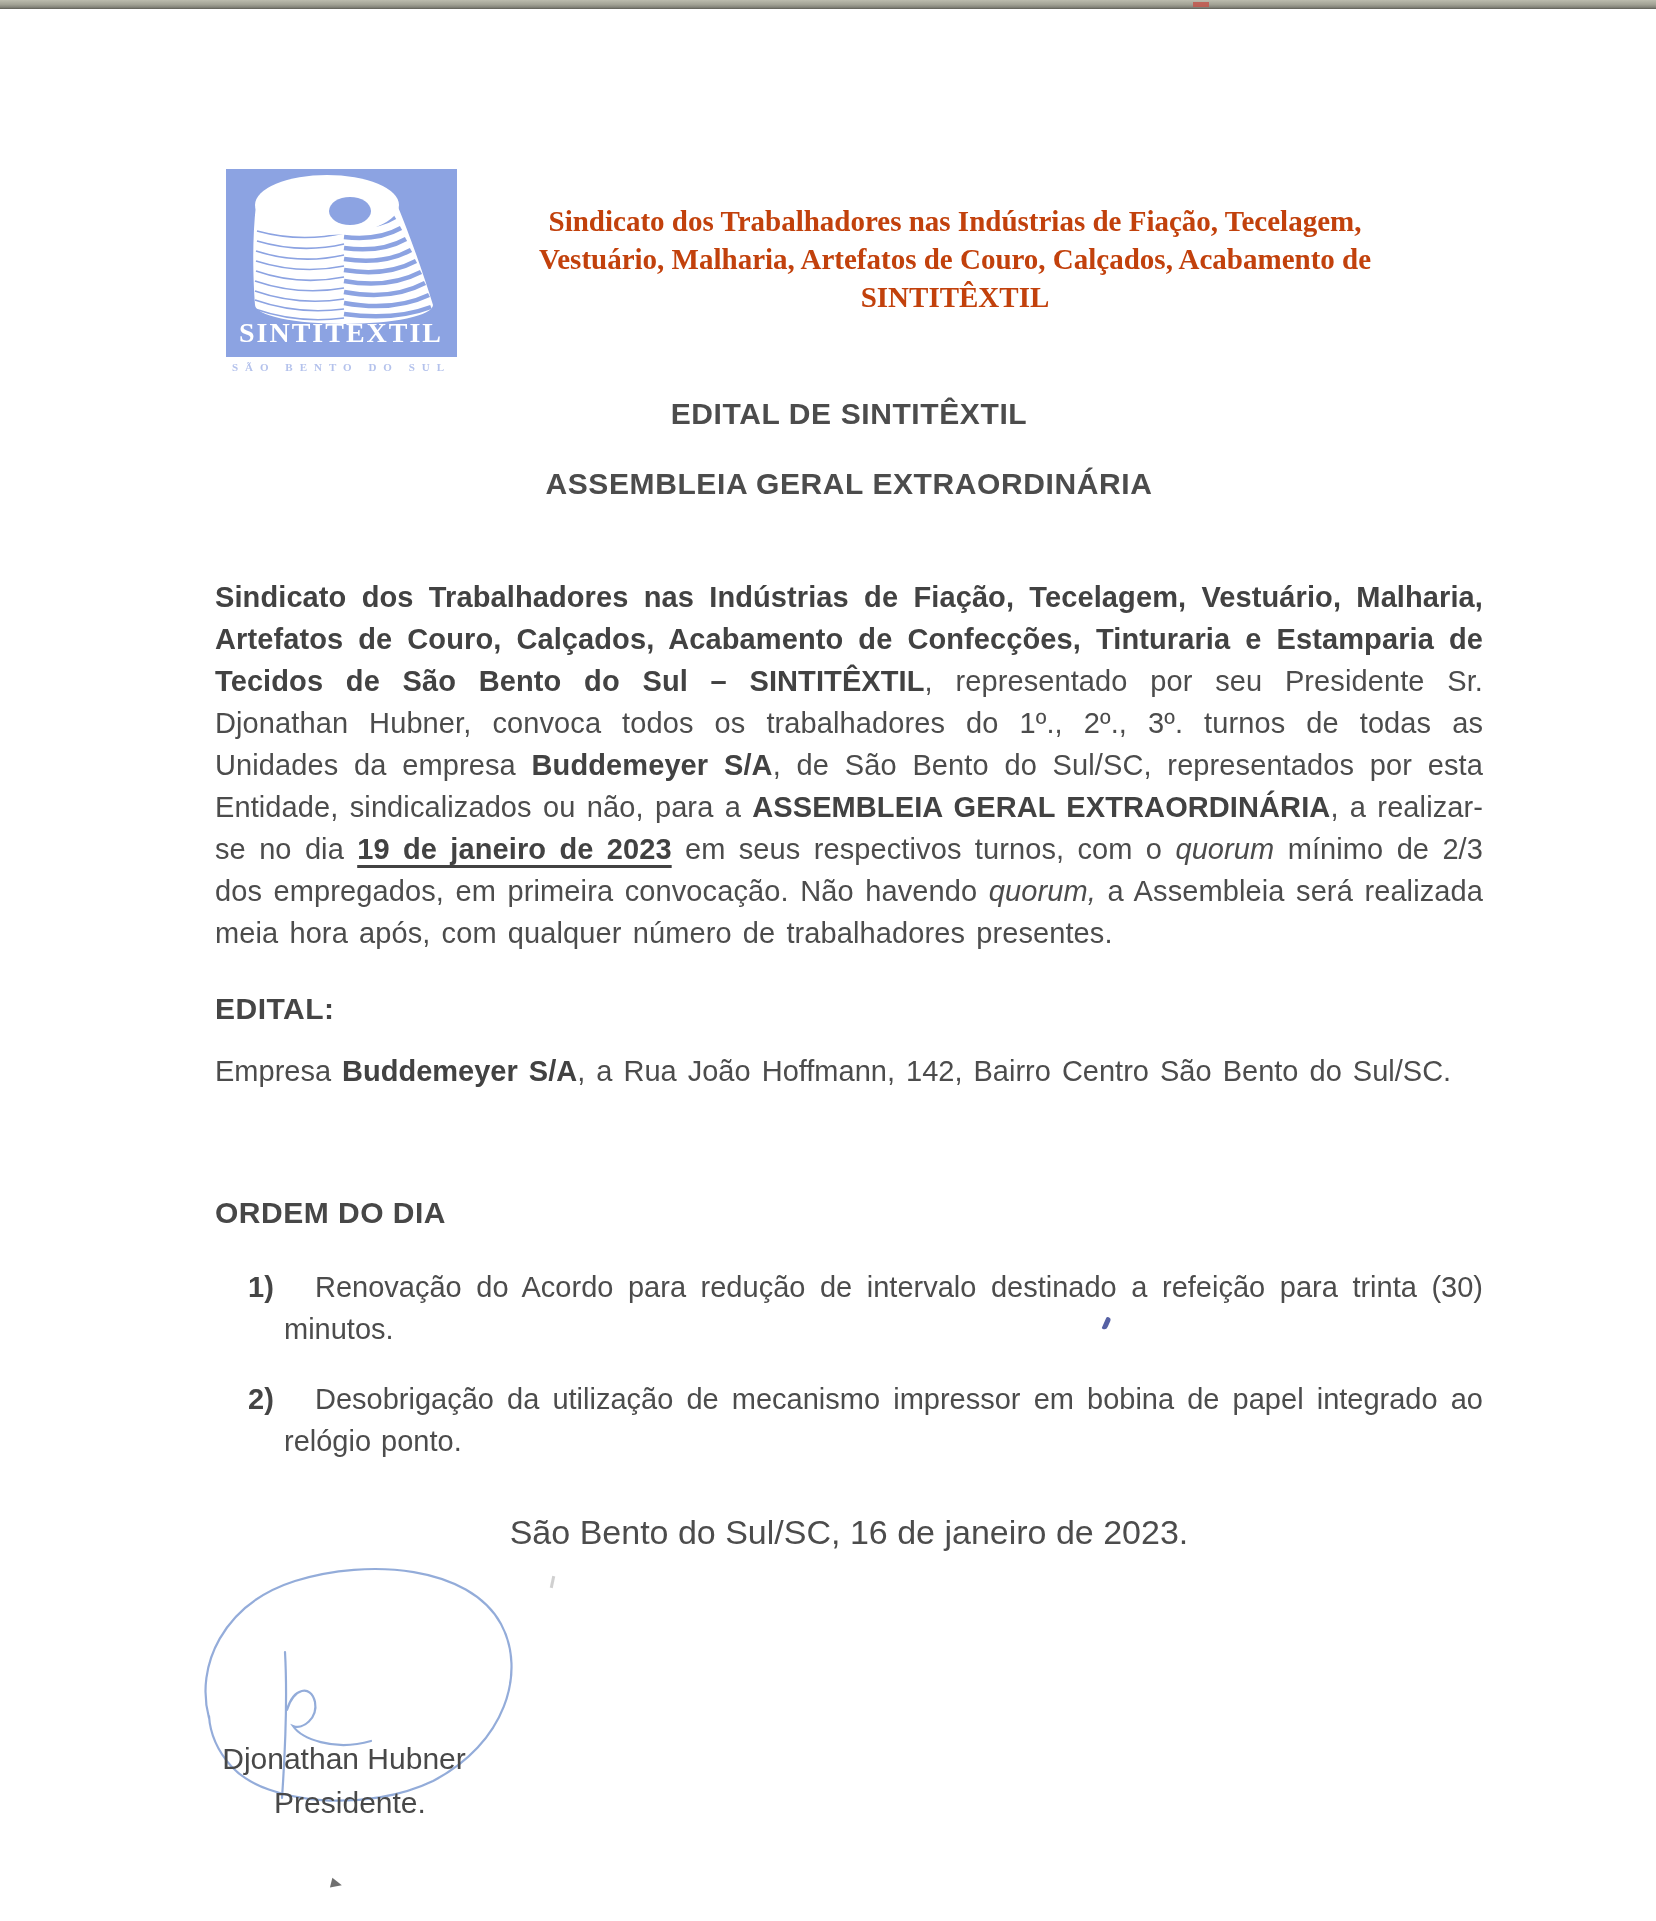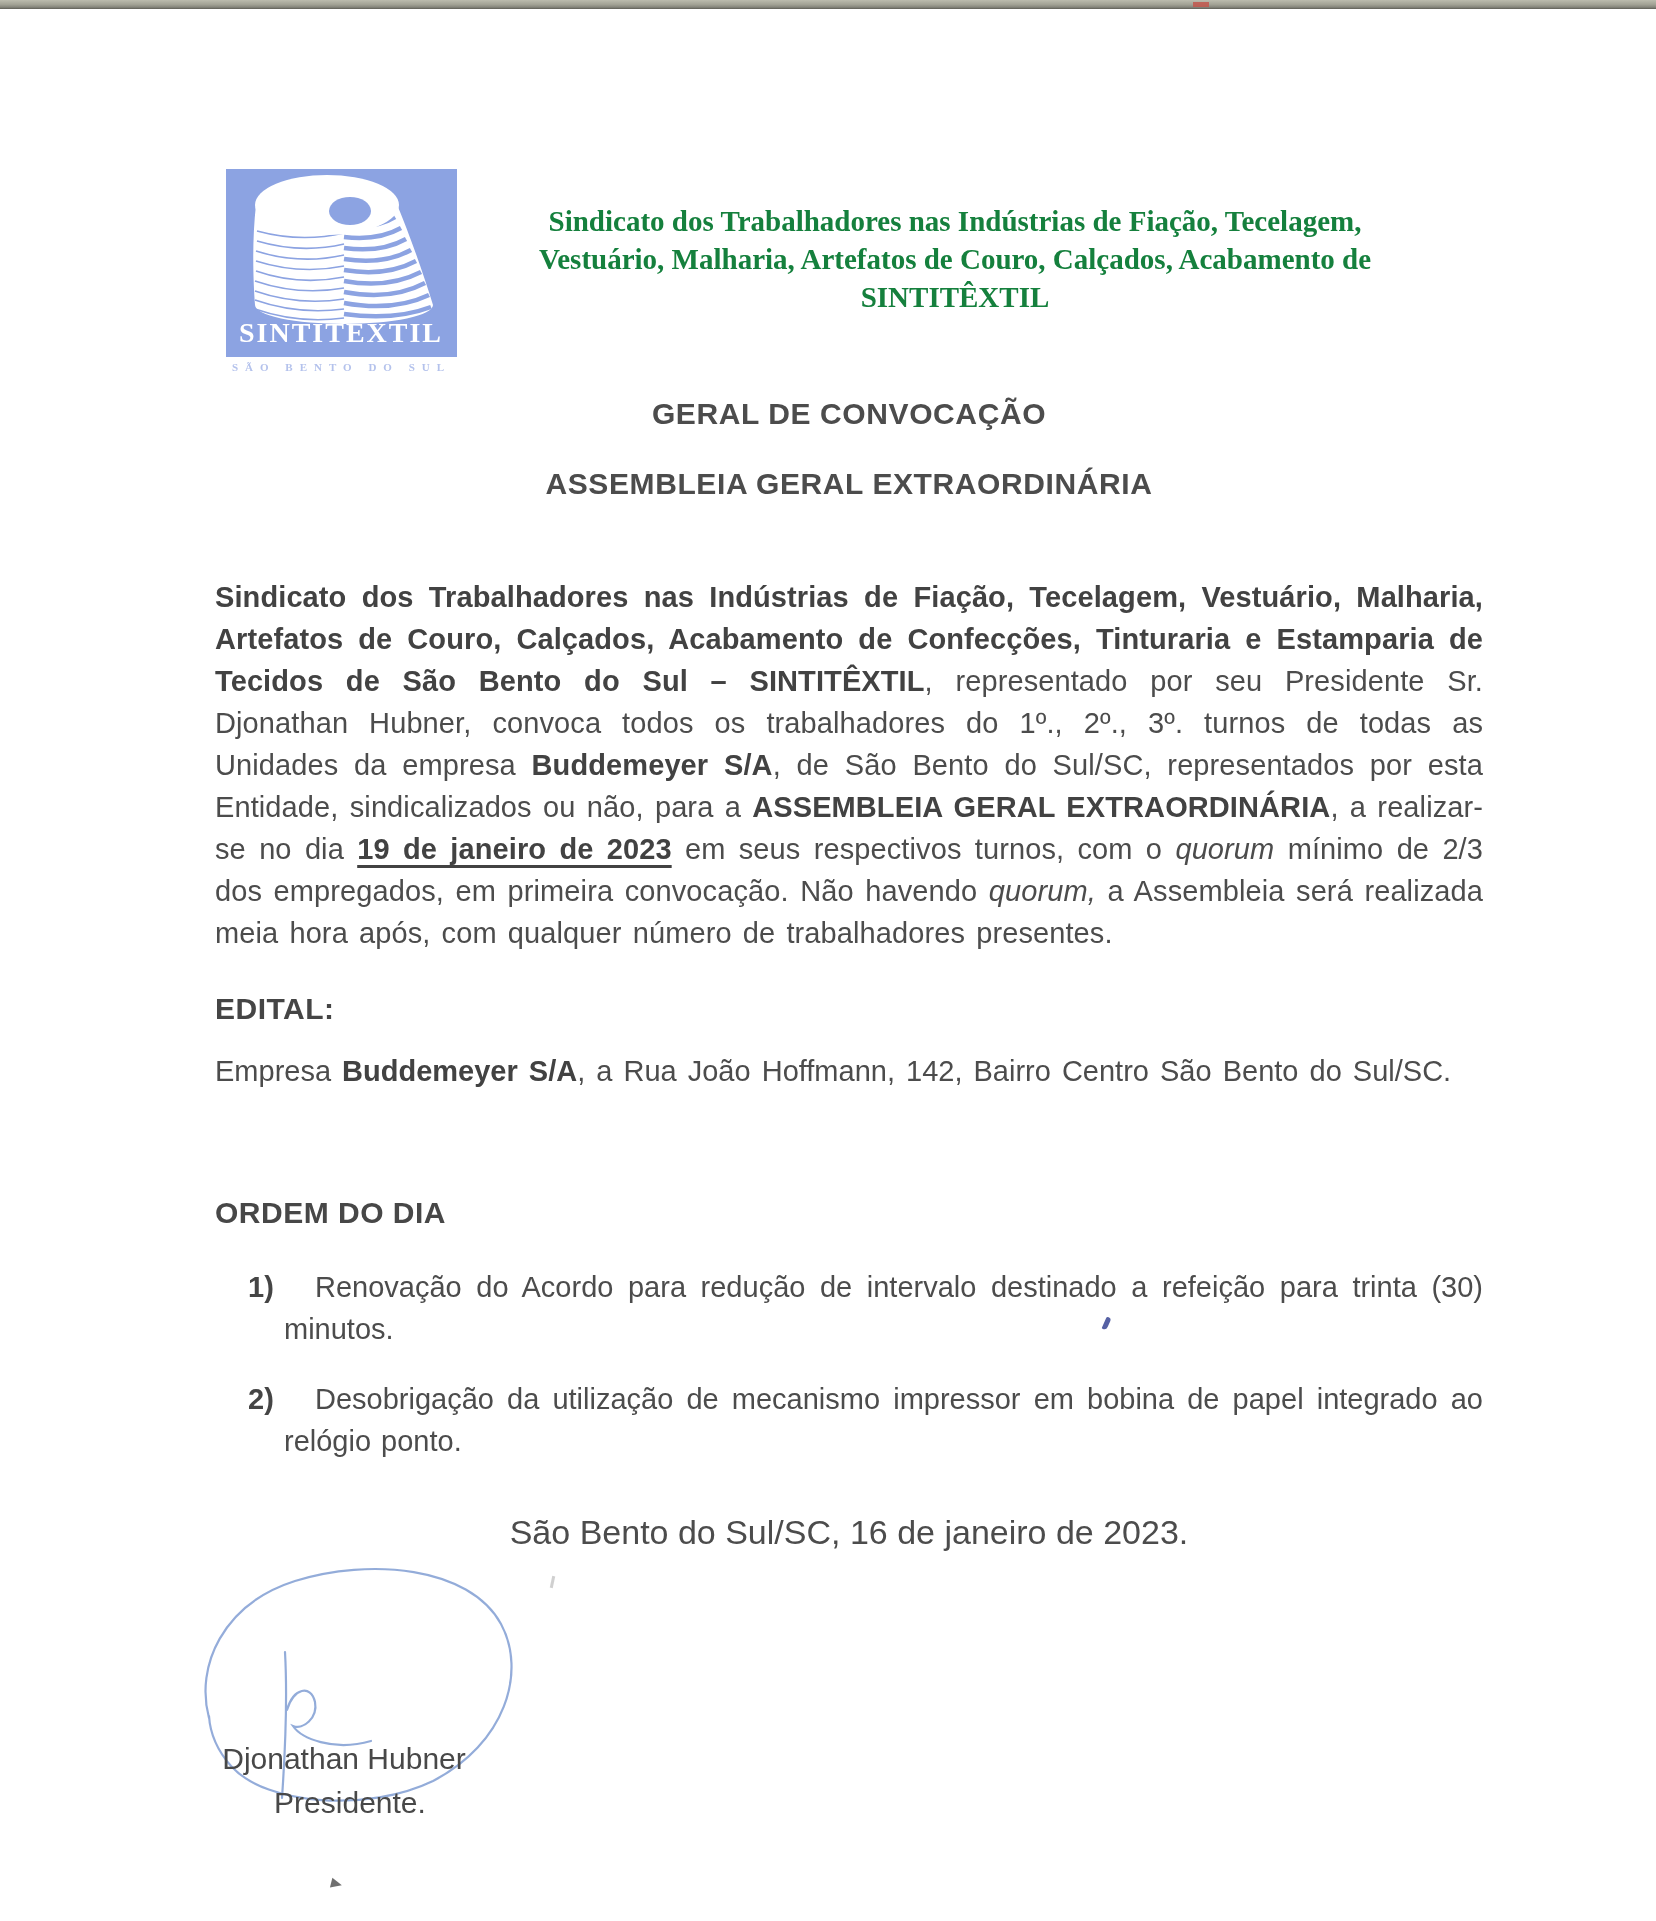--- a/index.html
+++ b/index.html
@@ -27,21 +27,21 @@
   .logo-sub {
     margin-top:4px; text-align:center; white-space:nowrap;
     font-family:"Liberation Serif", serif; font-weight:bold;
     font-size:11px; letter-spacing:7px; color:#b4c2ec;
   }
 
   
   .header-block {
     position:absolute; left:455px; top:202px; width:1000px;
     text-align:center; font-family:"Liberation Serif", serif;
-    font-weight:bold; font-size:29px; line-height:38px; color:#15803d;
+    font-weight:bold; font-size:29px; line-height:38px; color:#c2410c;
   }
   .header-block .hline { white-space:nowrap; }
 
   .title {
     position:absolute; left:215px; width:1268px; text-align:center;
     font-weight:bold; font-size:30px; color:#4c4c4c; letter-spacing:.6px;
   }
   #title-main { top:397px; }
   #title-sub  { top:467px; }
 
@@ -141,21 +141,21 @@
     </svg>
     <div class="logo-sub">SÃO BENTO DO SUL</div>
   </div>
 
   <div class="header-block">
     <div class="hline">Sindicato dos Trabalhadores nas Indústrias de Fiação, Tecelagem,</div>
     <div class="hline">Vestuário, Malharia, Artefatos de Couro, Calçados, Acabamento de</div>
     <div class="hline">SINTITÊXTIL</div>
   </div>
 
-  <div class="title" id="title-main">GERAL DE CONVOCAÇÃO</div>
+  <div class="title" id="title-main">EDITAL DE SINTITÊXTIL</div>
   <div class="title" id="title-sub">ASSEMBLEIA GERAL EXTRAORDINÁRIA</div>
 
   <p class="para"><span class="b">Sindicato dos Trabalhadores nas Indústrias de Fiação, Tecelagem, Vestuário, Malharia, Artefatos de Couro, Calçados, Acabamento de Confecções, Tinturaria e Estamparia de Tecidos de São Bento do Sul – SINTITÊXTIL</span><span>, representado por seu Presidente Sr. Djonathan Hubner, convoca todos os trabalhadores do 1º., 2º., 3º. turnos de todas as Unidades da empresa </span><span class="b">Buddemeyer S/A</span><span>, de São Bento do Sul/SC, representados por esta Entidade, sindicalizados ou não, para a </span><span class="b">ASSEMBLEIA GERAL EXTRAORDINÁRIA</span><span>, a realizar-se no dia </span><span class="b u">19 de janeiro de 2023</span><span> em seus respectivos turnos, com o </span><span class="i">quorum</span><span> mínimo de 2/3 dos empregados, em primeira convocação. Não havendo </span><span class="i">quorum,</span><span> a Assembleia será realizada meia hora após, com qualquer número de trabalhadores presentes.</span></p>
 
   <div class="local-heading">EDITAL:</div>
   <p class="local-para"><span>Empresa </span><span class="b">Buddemeyer S/A</span><span>, a Rua João Hoffmann, 142, Bairro Centro São Bento do Sul/SC.</span></p>
 
   <div class="ordem-heading">ORDEM DO DIA</div>
 
   <div class="item" id="item-1">

